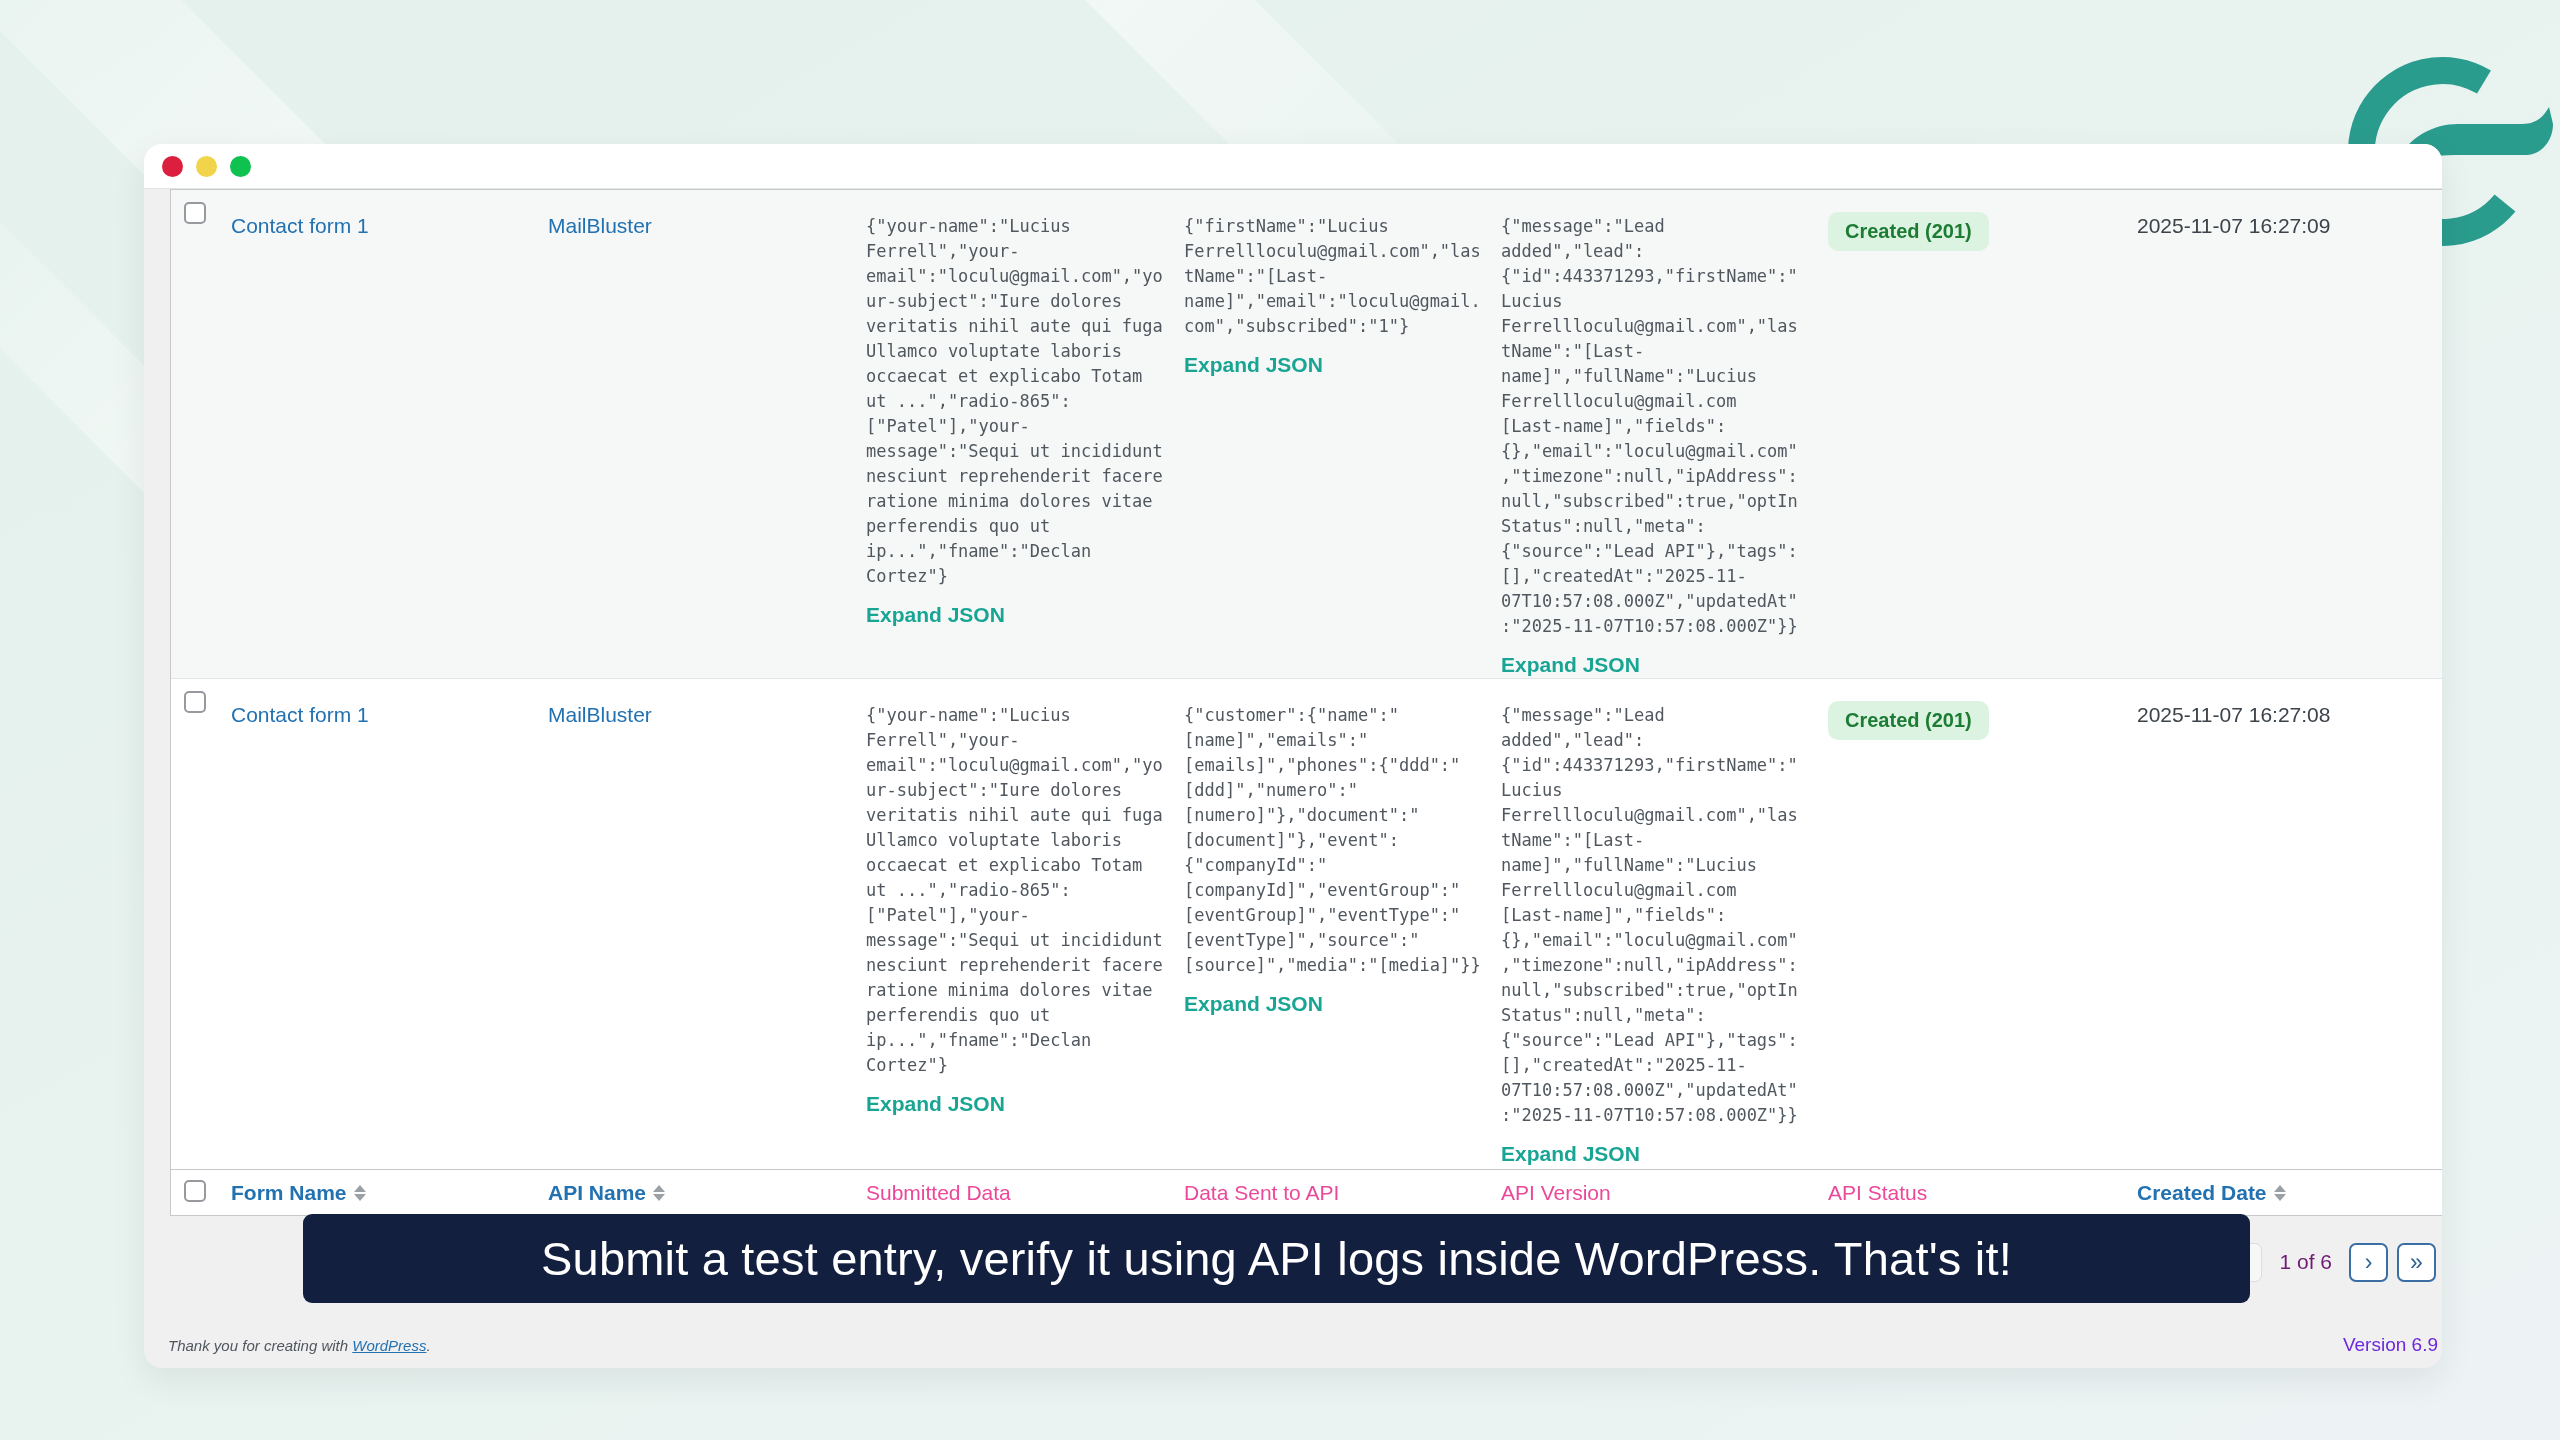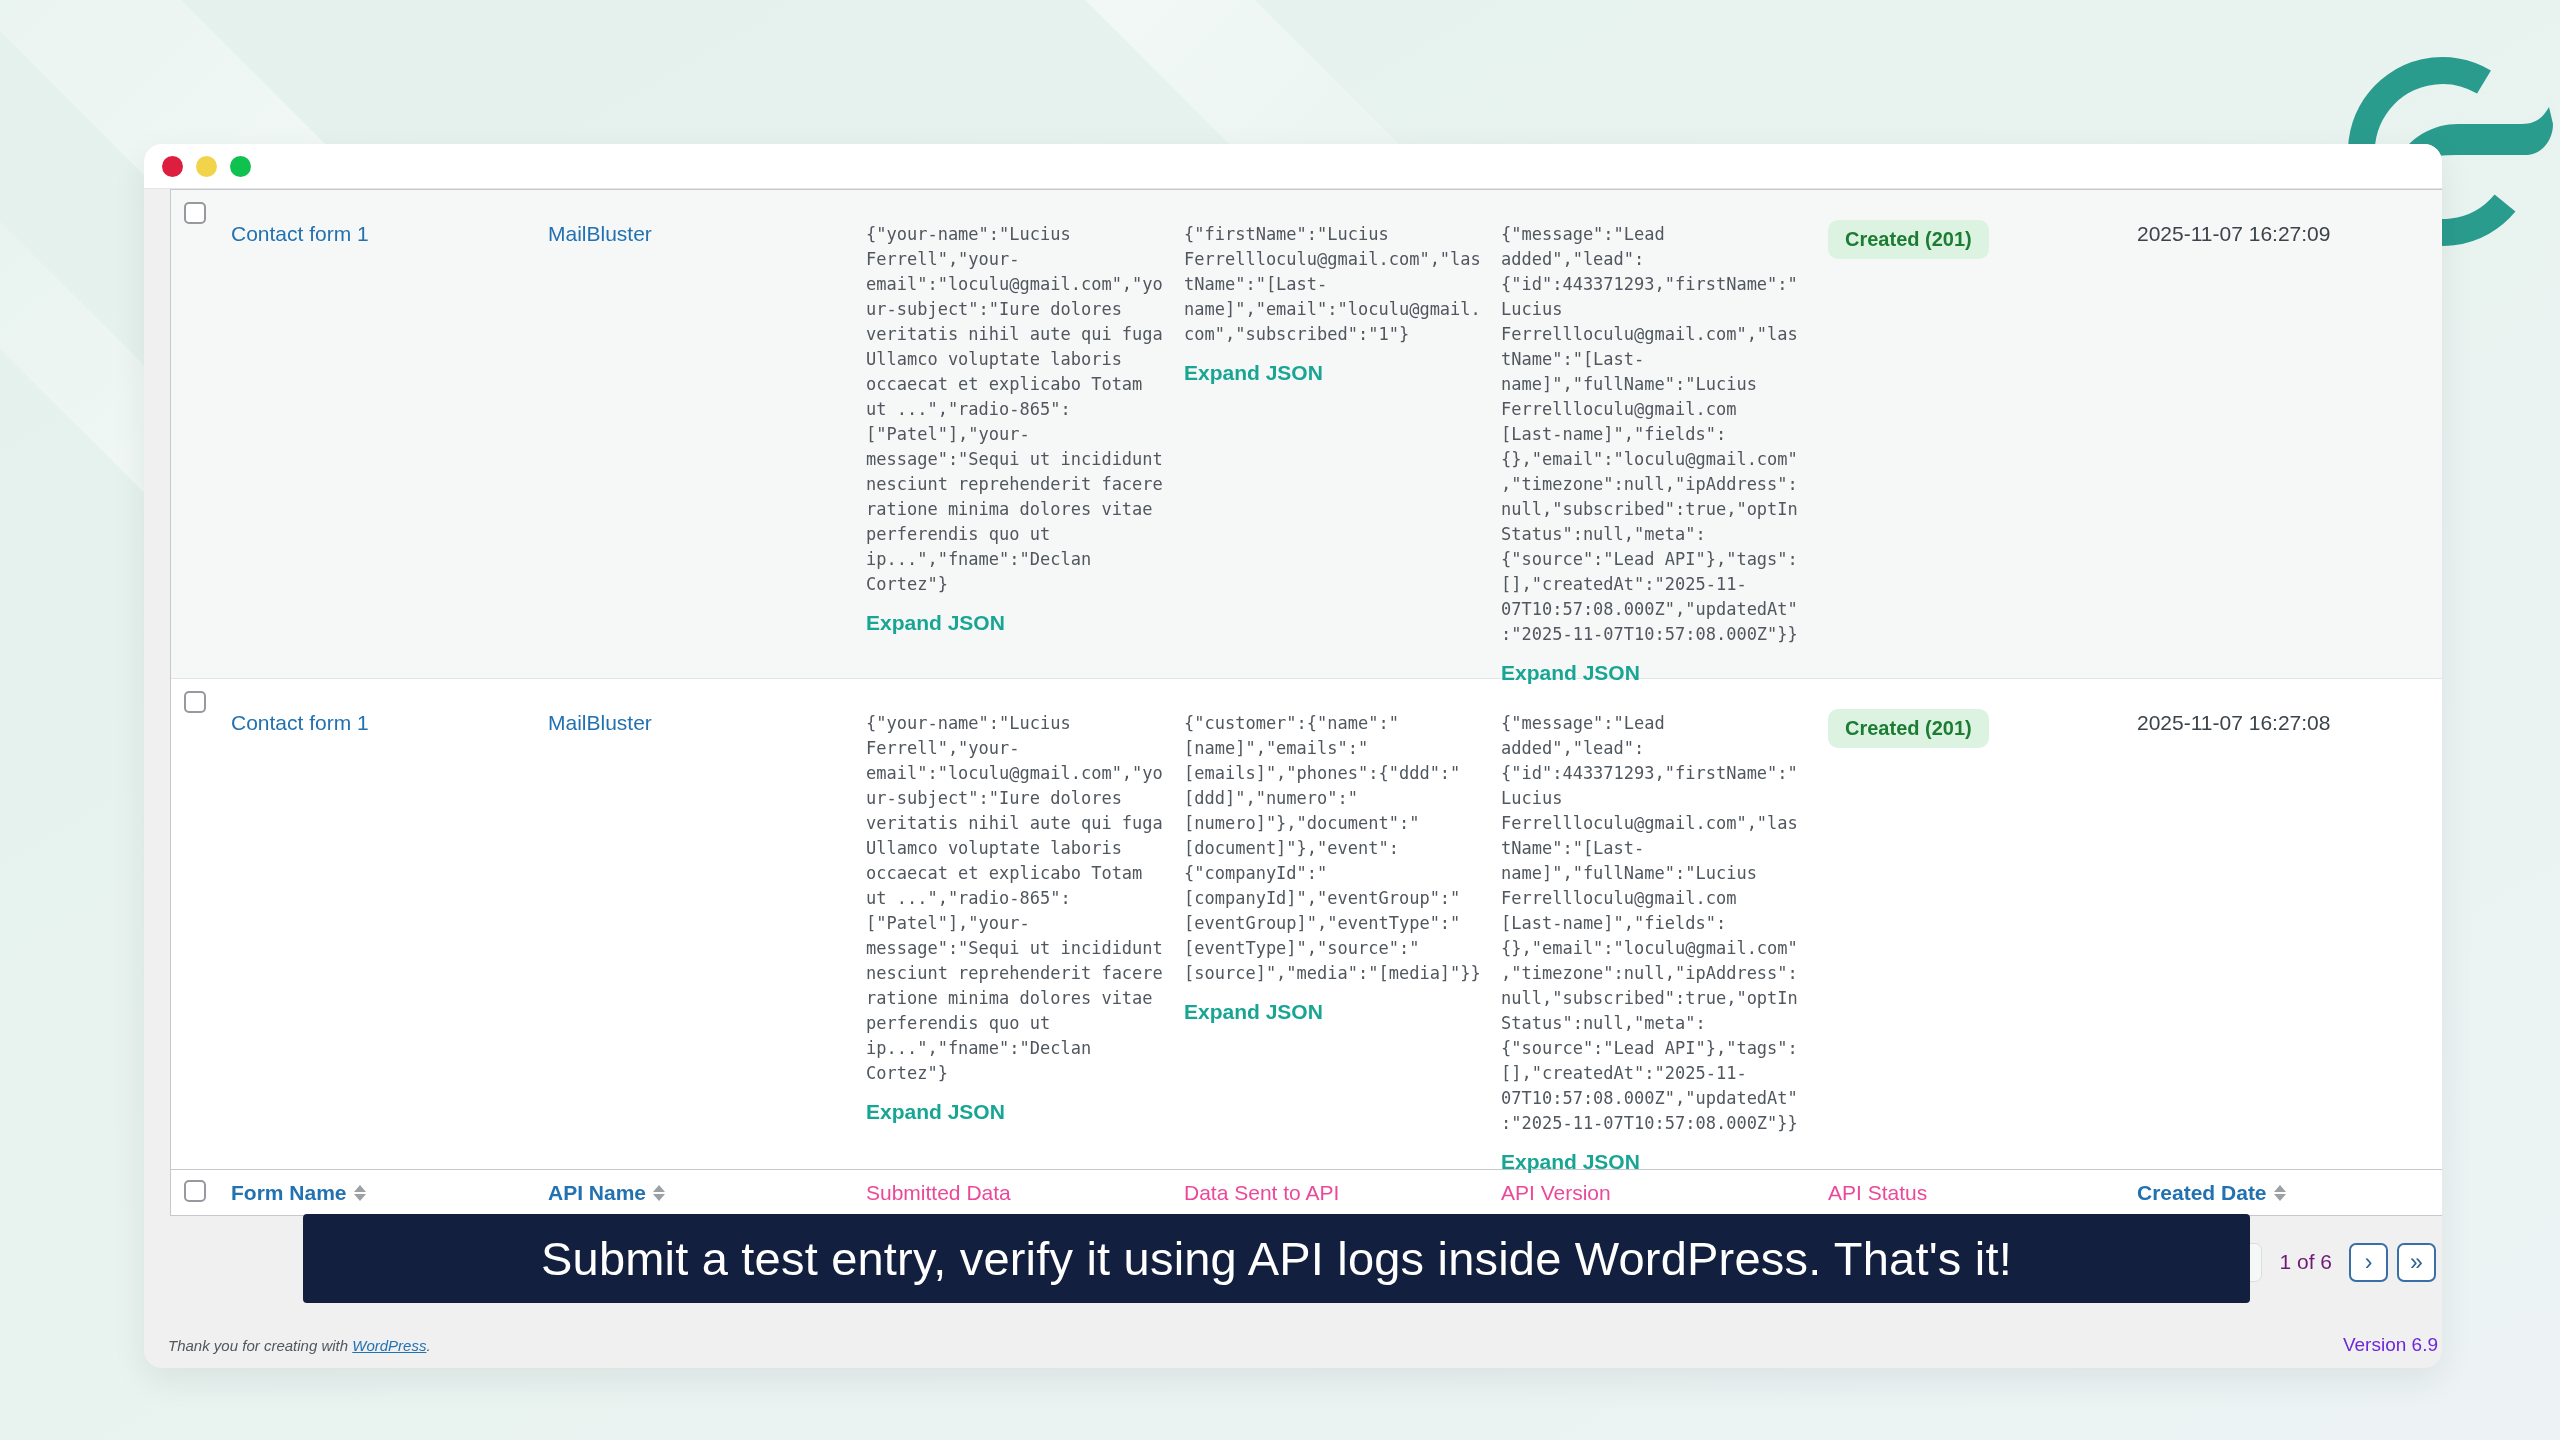--- a/index.html
+++ b/index.html
@@ -39,21 +39,21 @@
     border-top:1px solid #c7c8cb;border-left:1px solid #c7c8cb;border-bottom:1px solid #c7c8cb;
     box-sizing:border-box;
   }
   .row{
     display:grid;
     grid-template-columns:60px 317px 318px 318px 317px 327px 309px 1fr;
     box-sizing:border-box;
   }
   .row.r1{height:489px;background:#f6f7f7;border-bottom:1px solid #e3e4e6;}
   .row.r2{height:490px;background:#ffffff;}
-  .cell{padding-top:32px;box-sizing:border-box;font-size:21px;color:#3c434a;}
+  .cell{padding-top:24px;box-sizing:border-box;font-size:21px;color:#3c434a;}
   .cb-cell{padding-left:13px;padding-top:12px;}
   .checkbox{display:inline-block;width:22px;height:22px;background:#fff;border:2px solid #97999e;border-radius:5px;box-sizing:border-box;}
   a.blue{color:#2271b1;text-decoration:none;cursor:pointer;}
   .json{
     font-family:"DejaVu Sans Mono",monospace;font-size:17px;line-height:25px;color:#50575e;
     width:307px;overflow-wrap:anywhere;word-break:normal;white-space:normal;
   }
   .expand{display:inline-block;margin-top:14px;color:#18a593;font-weight:700;font-size:21px;text-decoration:none;cursor:pointer;}
   .badge{
     display:inline-block;background:#dcf3e2;color:#1d7c33;font-weight:700;font-size:20px;
@@ -87,21 +87,21 @@
   .admin-footer{
     position:absolute;left:24px;right:4px;bottom:12px;display:flex;justify-content:space-between;align-items:center;z-index:1;
   }
   .thanks{font-style:italic;color:#50575e;font-size:15px;}
   .thanks a{color:#2271b1;font-style:italic;text-decoration:underline;cursor:pointer;}
   .version{color:#6d28d9;font-size:19px;white-space:nowrap;}
 
   
   .caption{
     position:absolute;left:303px;top:1214px;width:1947px;height:89px;
-    background:#121f3e;border-radius:4px;z-index:5;
+    background:#121f3e;border-radius:9px;z-index:5;
     display:flex;align-items:center;justify-content:center;
     color:#ffffff;font-size:47px;font-weight:500;letter-spacing:.2px;
   }
 </style>
 </head>
 <body>
 
 <div class="streak s1"></div>
 <div class="streak s2"></div>
 <div class="streak s3"></div>

